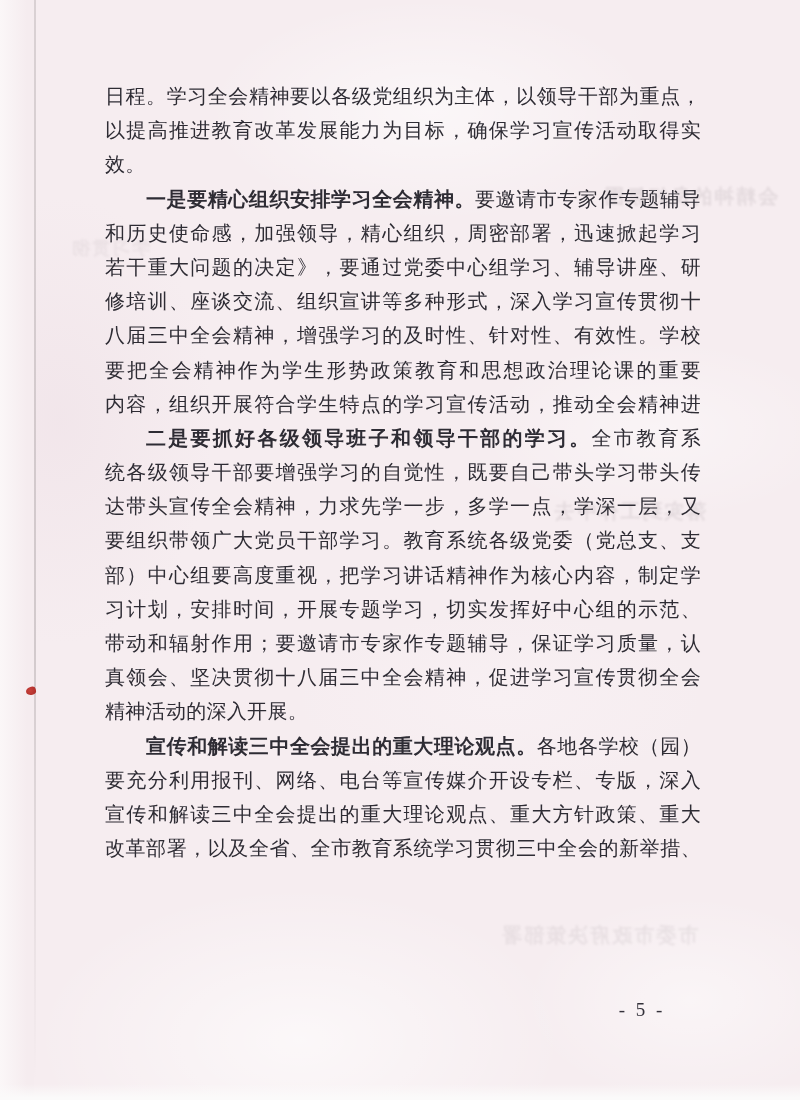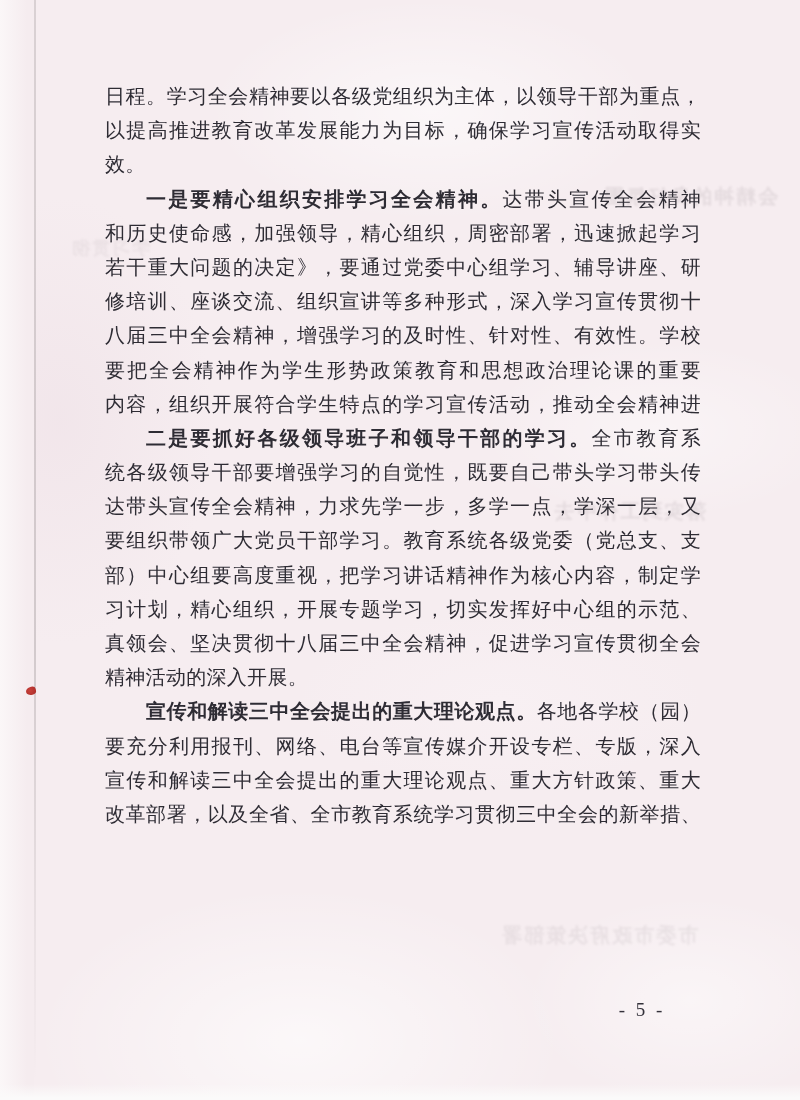--- a/index.html
+++ b/index.html
@@ -84,33 +84,34 @@
 
   <span class="ghost ghost-1">会精神的良好氛围</span>
   <span class="ghost ghost-2">落实到工作中去</span>
   <span class="ghost ghost-3">市委市政府决策部署</span>
   <span class="ghost ghost-4">学习贯彻</span>
 
   <div class="text-block">
       <div class="line"><span>日程。学习全会精神要以各级党组织为主体，以领导干部为重点，</span></div>
       <div class="line"><span>以提高推进教育改革发展能力为目标，确保学习宣传活动取得实</span></div>
       <div class="line no-justify"><span>效。</span></div>
-      <div class="line indent"><span class="bold">一是要精心组织安排学习全会精神。</span><span>达带头宣传全会精神</span></div>
+      <div class="line indent"><span class="bold">一是要精心组织安排学习全会精神。</span><span>要邀请市专家作专题辅导</span></div>
       <div class="line"><span>和历史使命感，加强领导，精心组织，周密部署，迅速掀起学习</span></div>
       <div class="line"><span>若干重大问题的决定》，要通过党委中心组学习、辅导讲座、研</span></div>
       <div class="line"><span>修培训、座谈交流、组织宣讲等多种形式，深入学习宣传贯彻十</span></div>
       <div class="line"><span>八届三中全会精神，增强学习的及时性、针对性、有效性。学校</span></div>
       <div class="line"><span>要把全会精神作为学生形势政策教育和思想政治理论课的重要</span></div>
       <div class="line"><span>内容，组织开展符合学生特点的学习宣传活动，推动全会精神进</span></div>
       <div class="line indent"><span class="bold">二是要抓好各级领导班子和领导干部的学习。</span><span>全市教育系</span></div>
       <div class="line"><span>统各级领导干部要增强学习的自觉性，既要自己带头学习带头传</span></div>
       <div class="line"><span>达带头宣传全会精神，力求先学一步，多学一点，学深一层，又</span></div>
       <div class="line"><span>要组织带领广大党员干部学习。教育系统各级党委（党总支、支</span></div>
       <div class="line"><span>部）中心组要高度重视，把学习讲话精神作为核心内容，制定学</span></div>
-      <div class="line"><span>习计划，精心组织，开展专题学习，切实发挥好中心组的示范、</span></div>
+      <div class="line"><span>习计划，安排时间，开展专题学习，切实发挥好中心组的示范、</span></div>
+      <div class="line"><span>带动和辐射作用；要邀请市专家作专题辅导，保证学习质量，认</span></div>
       <div class="line"><span>真领会、坚决贯彻十八届三中全会精神，促进学习宣传贯彻全会</span></div>
       <div class="line no-justify"><span>精神活动的深入开展。</span></div>
       <div class="line indent"><span class="bold">宣传和解读三中全会提出的重大理论观点。</span><span>各地各学校（园）</span></div>
       <div class="line"><span>要充分利用报刊、网络、电台等宣传媒介开设专栏、专版，深入</span></div>
       <div class="line"><span>宣传和解读三中全会提出的重大理论观点、重大方针政策、重大</span></div>
       <div class="line"><span>改革部署，以及全省、全市教育系统学习贯彻三中全会的新举措、</span></div>
     </div>
 
   <div class="red-mark"></div>
 

